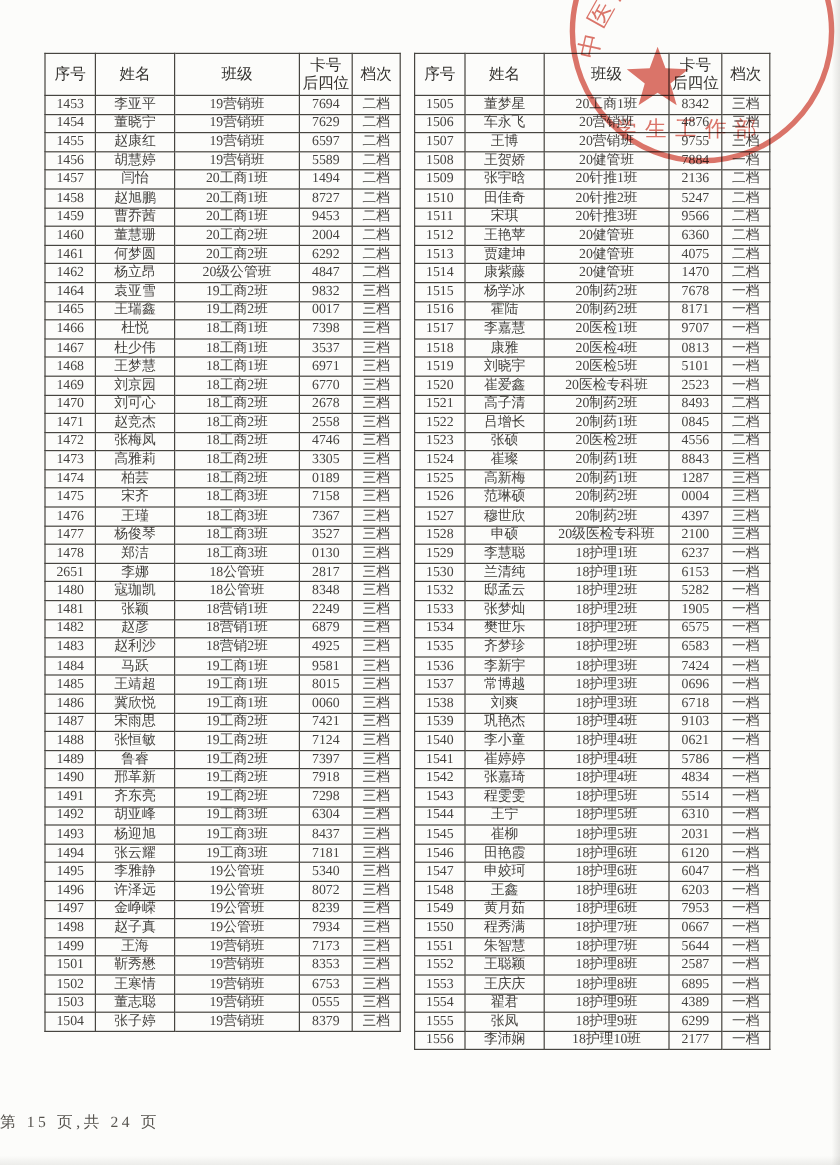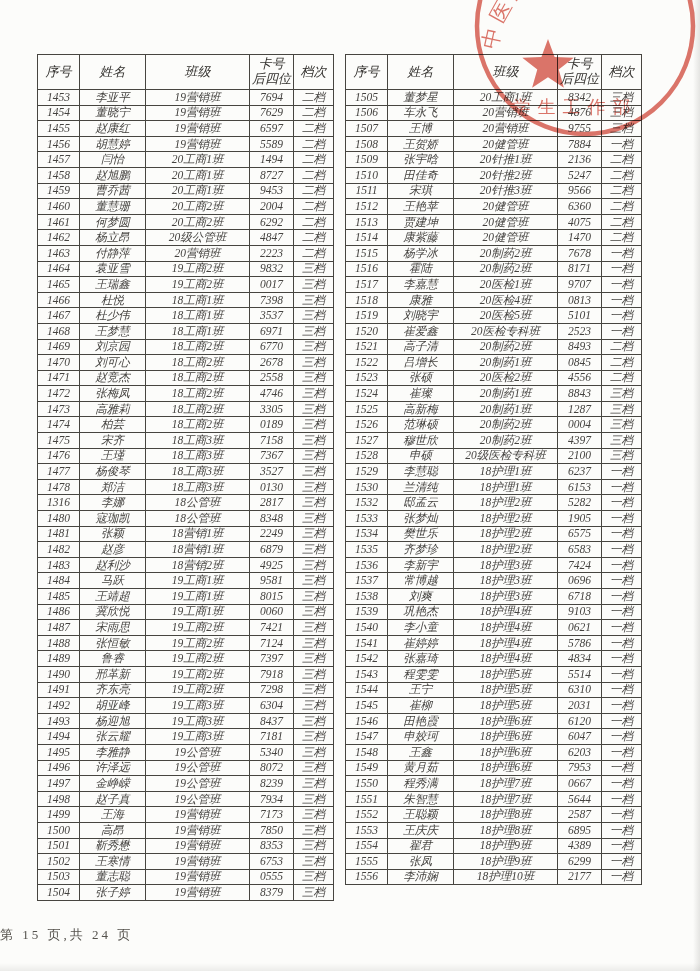--- a/index.html
+++ b/index.html
@@ -15,25 +15,24 @@
   .scan-edge-right {
     position:absolute; top:0; right:0; width:7px; height:100%;
     background: linear-gradient(to right, rgba(0,0,0,0), rgba(120,120,115,0.18));
   }
   .scan-edge-bottom {
     position:absolute; left:0; bottom:0; width:100%; height:8px;
     background: linear-gradient(to bottom, rgba(0,0,0,0), rgba(120,120,115,0.12));
   }
   .roster-table {
     position:absolute;
-    top:54px;
+    top:44px;
     border-collapse:collapse;
     table-layout:fixed;
     width:296px;
-    font-style:italic;
   }
   .roster-table.left  { left:37px; }
   .roster-table.right { left:345px; }
   .roster-table th, .roster-table td {
     border:1px solid #474540;
     text-align:center;
     vertical-align:middle;
     padding:0;
     overflow:hidden;
     white-space:nowrap;
@@ -168,27 +167,20 @@
           <td>二档</td>
         </tr>
         <tr>
           <td>1462</td>
           <td>杨立昂</td>
           <td>20级公管班</td>
           <td>4847</td>
           <td>二档</td>
         </tr>
         <tr>
-          <td>1463</td>
-          <td>付静萍</td>
-          <td>20营销班</td>
-          <td>2223</td>
-          <td>二档</td>
-        </tr>
-        <tr>
           <td>1464</td>
           <td>袁亚雪</td>
           <td>19工商2班</td>
           <td>9832</td>
           <td>三档</td>
         </tr>
         <tr>
           <td>1465</td>
           <td>王瑞鑫</td>
           <td>19工商2班</td>
@@ -280,21 +272,21 @@
           <td>三档</td>
         </tr>
         <tr>
           <td>1478</td>
           <td>郑洁</td>
           <td>18工商3班</td>
           <td>0130</td>
           <td>三档</td>
         </tr>
         <tr>
-          <td>1316</td>
+          <td>2651</td>
           <td>李娜</td>
           <td>18公管班</td>
           <td>2817</td>
           <td>三档</td>
         </tr>
         <tr>
           <td>1480</td>
           <td>寇珈凯</td>
           <td>18公管班</td>
           <td>8348</td>
@@ -424,27 +416,20 @@
           <td>赵子真</td>
           <td>19公管班</td>
           <td>7934</td>
           <td>三档</td>
         </tr>
         <tr>
           <td>1499</td>
           <td>王海</td>
           <td>19营销班</td>
           <td>7173</td>
-          <td>三档</td>
-        </tr>
-        <tr>
-          <td>1500</td>
-          <td>高昂</td>
-          <td>19营销班</td>
-          <td>7850</td>
           <td>三档</td>
         </tr>
         <tr>
           <td>1501</td>
           <td>靳秀懋</td>
           <td>19营销班</td>
           <td>8353</td>
           <td>三档</td>
         </tr>
         <tr>

